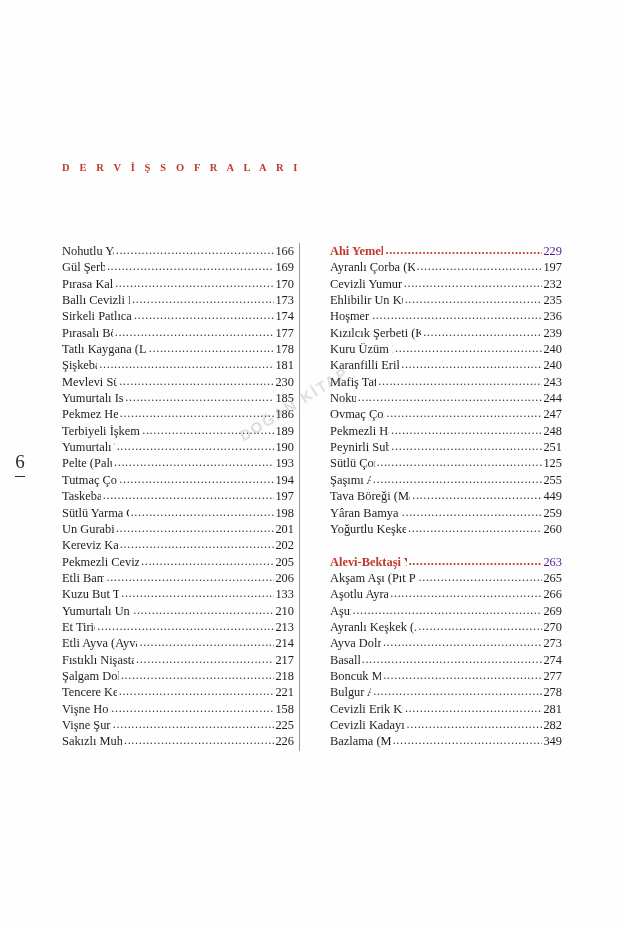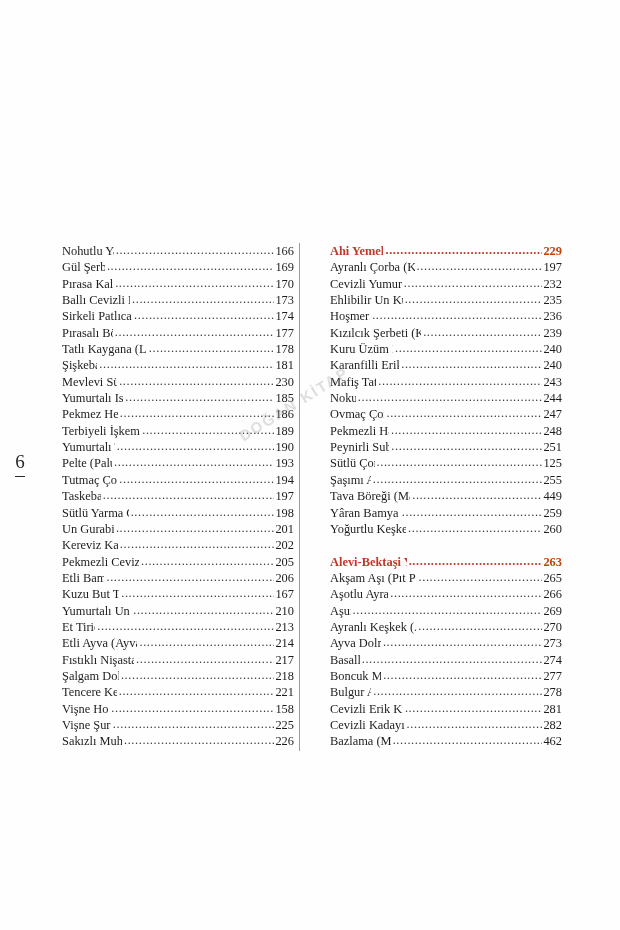--- a/index.html
+++ b/index.html
@@ -109,21 +109,21 @@
     flex: 0 0 auto;
     text-align: right;
     font-size: 12.4px;
   }
 
   .section-head {
     color: #c0392b;
     font-weight: bold;
   }
   .section-head .leader { color: #c0392b; }
-  .section-head .page-no { color: #c2410c; font-weight: bold; }
+  .section-head .page-no { color: #4c1d95; font-weight: normal; }
 
   .spacer { height: 16.35px; }
 
   
   .watermark {
     position: absolute;
     left: 236px;
     top: 430px;
     transform: rotate(-32deg);
     transform-origin: left top;
@@ -134,20 +134,21 @@
     white-space: nowrap;
     pointer-events: none;
     font-weight: bold;
   }
 </style>
 </head>
 <body>
 
 <div class="page">
 
+  <div class="running-header">D E R V İ Ş   S O F R A L A R I</div>
 
   <div class="folio-wrap">
     <div class="folio-num">6</div>
     <div class="folio-rule"></div>
   </div>
 
   <div class="divider"></div>
 
   <div class="toc">
     <div class="col col-left" id="col-left">
@@ -252,21 +253,21 @@
           <span class="page-no">205</span>
         </div>
         <div class="entry">
           <span class="title">Etli Bamya</span>
           <span class="leader">............................................................</span>
           <span class="page-no">206</span>
         </div>
         <div class="entry">
           <span class="title">Kuzu But Tandır</span>
           <span class="leader">............................................................</span>
-          <span class="page-no">167</span>
+          <span class="page-no">133</span>
         </div>
         <div class="entry">
           <span class="title">Yumurtalı Un Helvası</span>
           <span class="leader">............................................................</span>
           <span class="page-no">210</span>
         </div>
         <div class="entry">
           <span class="title">Et Tiridi</span>
           <span class="leader">............................................................</span>
           <span class="page-no">213</span>
@@ -450,19 +451,19 @@
           <span class="page-no">281</span>
         </div>
         <div class="entry">
           <span class="title">Cevizli Kadayıf Sarması</span>
           <span class="leader">............................................................</span>
           <span class="page-no">282</span>
         </div>
         <div class="entry">
           <span class="title">Bazlama (Mayalı)</span>
           <span class="leader">............................................................</span>
-          <span class="page-no">462</span>
+          <span class="page-no">349</span>
         </div>
       </div>
   </div>
 
   <div class="watermark">DOĞAN KİTAP</div>
 </div>
 
 </body></html>

